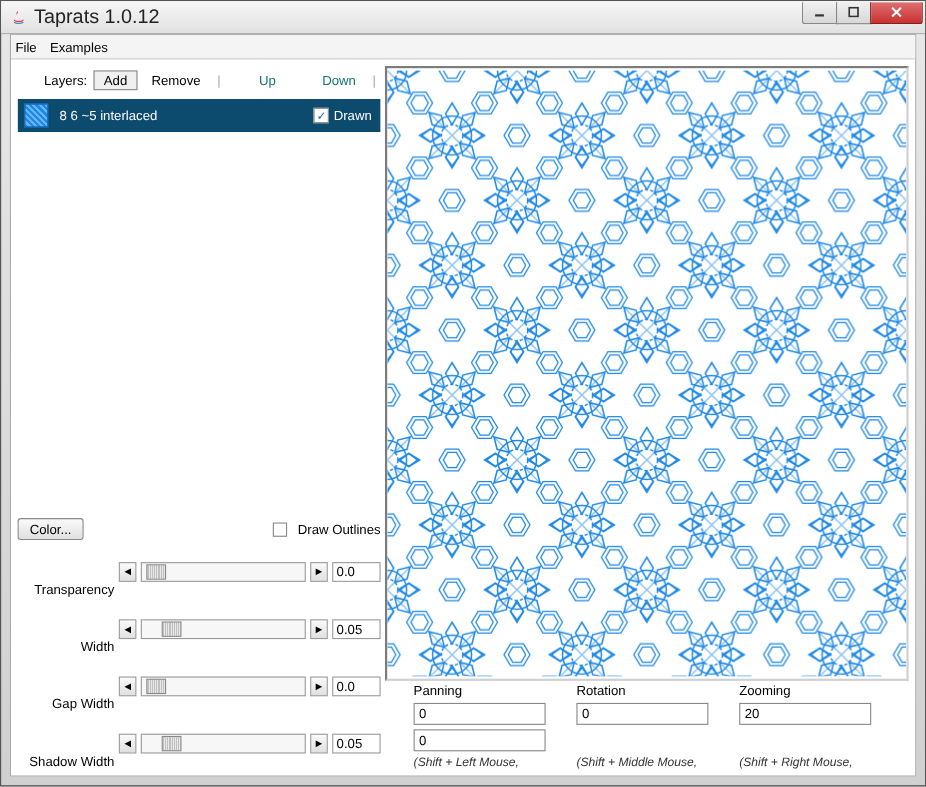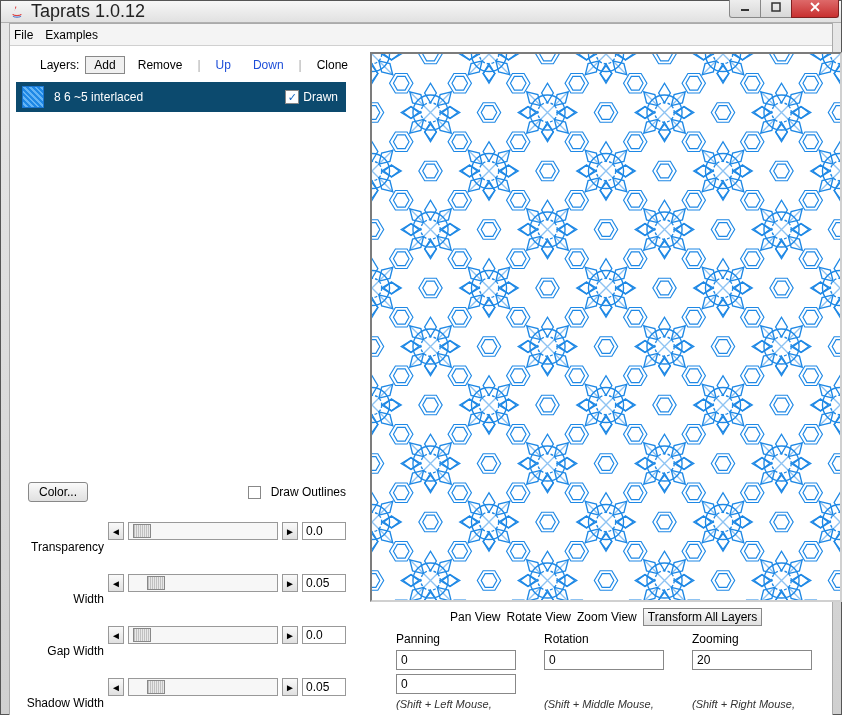--- a/index.html
+++ b/index.html
@@ -51,39 +51,39 @@
 }
 
 .menubar {
   height: 22px; display: flex; align-items: center;
   background: #f4f4f4; border-bottom: 1px solid #d0d0d0;
   padding: 0 4px; gap: 12px;
 }
 .menubar span { cursor: default; }
 
 .content {
-  flex: 1; display: flex; gap: 24px;
+  flex: 1; display: flex; gap: 4px;
   padding: 6px;
 }
 
 .left-panel {
   width: 330px; display: flex; flex-direction: column;
 }
 
 .layers-toolbar {
   display: flex; align-items: center; gap: 4px;
   padding: 4px 0 8px 24px;
 }
 .layers-toolbar .lbl { margin-right: 2px; }
 .tbtn {
   padding: 1px 8px; border: 1px solid transparent; background: transparent;
   font-family: Liberation Sans, sans-serif; font-size: 12px;
 }
 .tbtn.boxed { border: 1px solid #888; background: #f0f0f0; }
-.tbtn.disabled { color: #1d4ed8; }
+.tbtn.disabled { color: #0f766e; margin-left: 20px; }
 .sep { color: #aaa; margin: 0 2px; }
 
 .layer-list {
   flex: 1; border: 0; background: #fff;
   overflow: hidden;
 }
 .layer-row {
   height: 30px; background: #0c4a6e; color: #fff;
   display: flex; align-items: center; padding: 0 8px 0 6px;
 }
@@ -105,21 +105,21 @@
 }
 
 .dropdown {
   border: 1px solid #888; background: linear-gradient(#fff,#eaeaea);
   height: 22px; display: flex; align-items: center; justify-content: space-between;
   padding: 0 6px;
 }
 .dropdown .arrow { font-size: 10px; }
 
 .row {
-  display: flex; align-items: center; gap: 6px; margin-left: 12px;
+  display: flex; align-items: center; gap: 6px;
 }
 .btn {
   padding: 2px 10px; border: 1px solid #888;
   background: linear-gradient(#fafafa,#e0e0e0);
   font-family: inherit; font-size: 12px;
   border-radius: 3px;
 }
 .checkbox {
   width: 13px; height: 13px; border: 1px solid #888; background: #fff;
   display: inline-block; margin-right: 4px; vertical-align: middle;
@@ -336,26 +336,20 @@
                 <use href="#hexring" x="30" y="30"></use>
                 <use href="#hexring" x="90" y="30"></use>
                 <use href="#hexring" x="30" y="90"></use>
                 <use href="#hexring" x="90" y="90"></use>
               </pattern>
             </defs>
             <rect width="480" height="560" fill="url(#tilep)"></rect>
           </svg>
         </div>
 
-        <div class="view-toolbar">
-          <span class="vbtn">Pan View</span>
-          <span class="vbtn">Rotate View</span>
-          <span class="vbtn">Zoom View</span>
-          <span class="vbtn boxed">Transform All Layers</span>
-        </div>
 
         <div class="transform-grid">
           <span class="thdr">Panning</span>
           <span class="thdr">Rotation</span>
           <span class="thdr">Zooming</span>
 
           <input value="0" style="">
           <input value="0" style="">
           <input value="20" style="">
 

